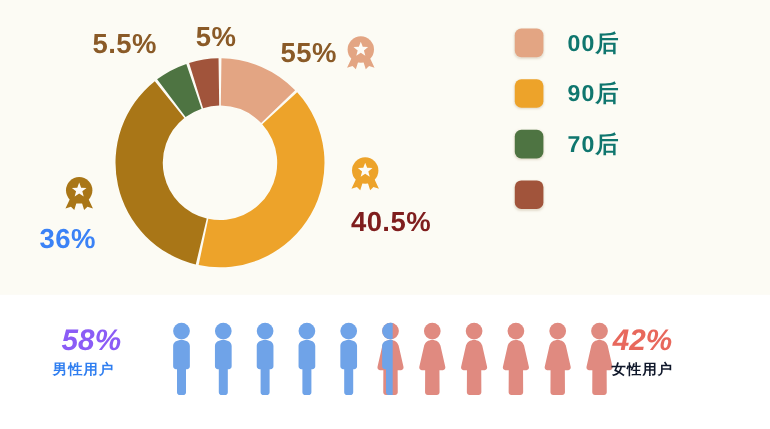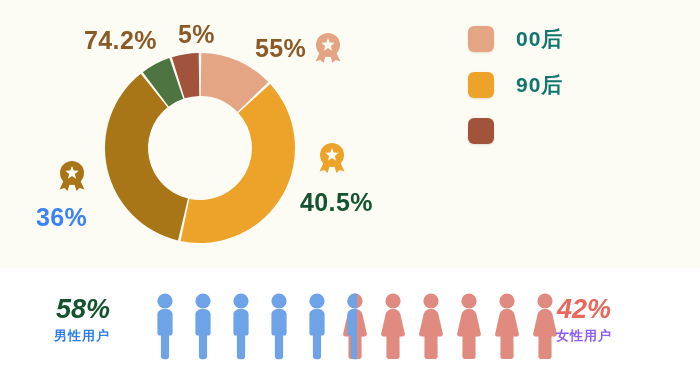--- a/index.html
+++ b/index.html
@@ -71,21 +71,21 @@
   }
   .gender-side{
     position:absolute;top:28px;text-align:center;line-height:1;
   }
   .gender-male{left:42px;}
   .gender-female{left:556px;}
   .gender-pct{
     font-size:27px;font-weight:bold;font-style:italic;letter-spacing:0px;
   }
   .gender-sub{
-    margin-top:6px;font-size:13px;font-weight:bold;letter-spacing:1px;text-align:right;
+    margin-top:6px;font-size:13px;font-weight:bold;letter-spacing:1px;
   }
   .male-color{color:#2f7ef0;}
   .female-color{color:#e8685c;}
 
   .people{
     position:absolute;left:150px;top:24px;
     display:flex;align-items:flex-end;gap:8px;
   }
   .person{width:30px;height:72px;position:relative;flex:none;}
   .person svg{display:block;width:30px;height:72px;}
@@ -106,23 +106,23 @@
           <path d="M 85.98394916805503 200.41370842989267 A 95 95 0 0 1 48.73143831260831 33.75555512021222
                L 75.55826097111192 67.36093543422143 A 52 52 0 0 0 95.9491090183038 158.58434566688862 Z" fill="#a97617"></path>
           <path d="M 50.82757280055549 32.12962654550712 A 95 95 0 0 1 77.38475895310143 18.068320289008852
                L 91.24218384801341 58.77423847398379 A 52 52 0 0 0 76.70561879609353 66.47095347754075 Z" fill="#4e7442"></path>
           <path d="M 79.90773524581563 17.248555598377337 A 95 95 0 0 1 106.67359286778118 13.0092602191161
                L 107.27396662236444 56.00506875151618 A 52 52 0 0 0 92.6231813977096 58.32552516963812 Z" fill="#a1543b"></path>
         </svg>
     </div>
 
     <div class="pct pct-00" style="color: rgb(138, 90, 39);">55%</div>
-    <div class="pct pct-90" style="color: #14532d;">40.5%</div>
+    <div class="pct pct-90" style="color: #7f1d1d; margin-left: 19px;">40.5%</div>
     <div class="pct pct-80" style="color: #3b82f6;">36%</div>
-    <div class="pct pct-70" style="color: rgb(138, 90, 39);">74.2%</div>
+    <div class="pct pct-70" style="color: rgb(138, 90, 39);">5.5%</div>
     <div class="pct pct-60" style="color: rgb(138, 90, 39);">5%</div>
 
     <div class="medal medal-00">
       <svg viewBox="0 0 34 34">
           <g class="medal-g">
             <path d="M9 22 L4.5 31.5 L9.5 30 L12.5 33 L15 25 Z" fill="#e3a583"></path>
             <path d="M25 22 L29.5 31.5 L24.5 30 L21.5 33 L19 25 Z" fill="#e3a583"></path>
             <circle cx="17" cy="15" r="12" fill="#e3a583"></circle>
             <path d="M17.00,8.00 L18.76,12.57 L23.66,12.84 L19.85,15.93 L21.11,20.66 L17.00,18.00 L12.89,20.66 L14.15,15.93 L10.34,12.84 L15.24,12.57 Z" fill="#fdfbf6"></path>
           </g>
@@ -152,29 +152,33 @@
     <div class="legend">
       <div class="legend-row">
         <span class="swatch" style="background: rgb(227, 165, 131);"></span>
         <span class="legend-label">00后</span>
       </div>
       <div class="legend-row">
         <span class="swatch" style="background: rgb(237, 163, 42);"></span>
         <span class="legend-label">90后</span>
       </div>
       <div class="legend-row">
+        <span class="swatch" style="background: rgb(78, 116, 66);"></span>
+        <span class="legend-label">70后</span>
+      </div>
+      <div class="legend-row">
         <span class="swatch" style="background: rgb(161, 84, 59);"></span>
       </div>
     </div>
   </div>
 
   <div class="gender-panel" style="background: rgb(255, 255, 255);">
 
     <div class="gender-side gender-male">
-      <div class="gender-pct male-color" style="color: #14532d; margin-left: 14px;">58%</div>
+      <div class="gender-pct male-color" style="color: #8b5cf6; margin-left: 14px;">58%</div>
       <div class="gender-sub male-color" style="color: rgb(47, 126, 240);">男性用户</div>
     </div>
 
     <div class="people" id="people-row">
         <div class="person">
           <svg viewBox="0 0 30 72">
             <circle cx="15" cy="9" r="7.6" fill="#6fa3e8"></circle>
             <path d="M15 17 c-4.4 0-7.6 2.0-7.6 5.6 L7.4 41 c0 1.6 1.2 2.6 2.6 2.6 l0.9 0 0 21 c0 1.5 1.2 2.6 2.6 2.6 l3 0 c1.5 0 2.6-1.1 2.6-2.6 l0-21 0.9 0 c1.5 0 2.6-1.0 2.6-2.6 l0-18.4 C22.6 19.0 19.4 17 15 17 Z" fill="#6fa3e8"></path>
           </svg>
         </div>
@@ -242,17 +246,17 @@
         <div class="person">
           <svg viewBox="0 0 30 72">
             <circle cx="15" cy="9" r="7.6" fill="#e08a80"></circle>
             <path d="M15 17 c-3.8 0-6.4 1.9-7.4 5.2 L3.2 41.5 c-0.4 1.6 0.6 3.0 2.2 3.0 l3.1 0 -0.1 20.1 c0 1.4 1.1 2.4 2.5 2.4 l8.2 0 c1.4 0 2.5-1.0 2.5-2.4 l-0.1-20.1 3.1 0 c1.6 0 2.6-1.4 2.2-3.0 L22.4 22.2 C21.4 18.9 18.8 17 15 17 Z" fill="#e08a80"></path>
           </svg>
         </div>
       </div>
 
     <div class="gender-side gender-female">
       <div class="gender-pct female-color" style="color: rgb(232, 104, 92);">42%</div>
-      <div class="gender-sub female-color" style="color: #8b5cf6;">女性用户</div>
+      <div class="gender-sub female-color" style="color: #0f172a;">女性用户</div>
     </div>
   </div>
 
 </div>
 
 </body></html>

